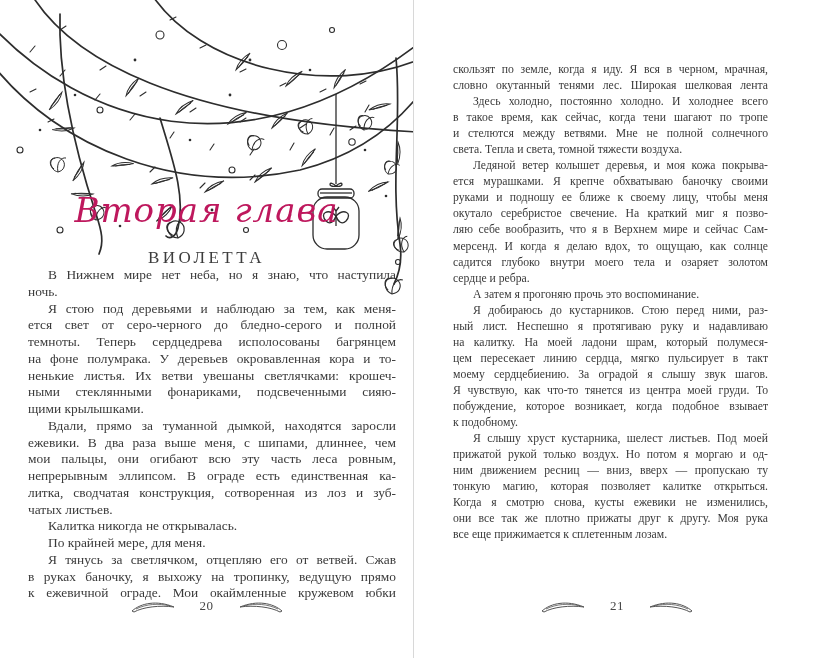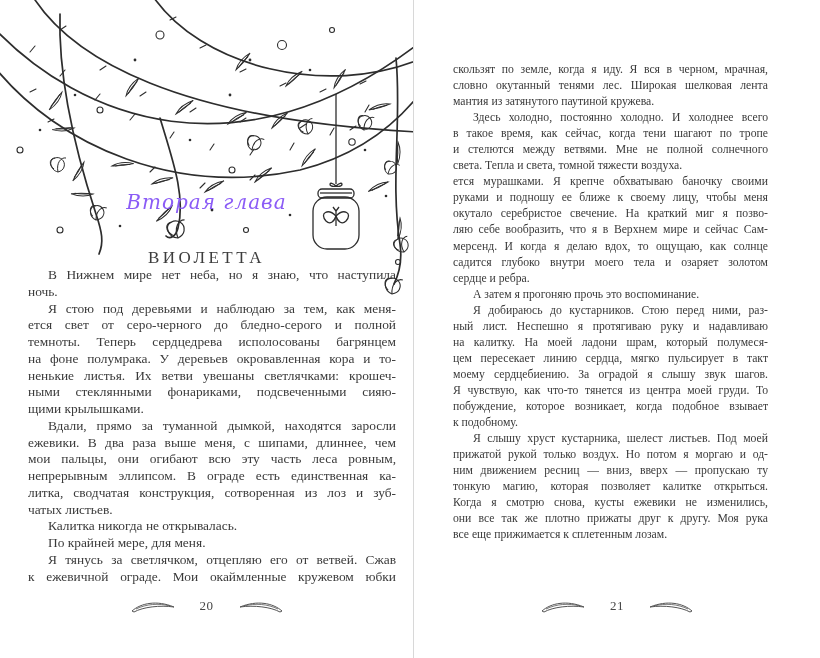--- a/index.html
+++ b/index.html
@@ -14,21 +14,21 @@
   }
   .page { position:absolute; top:0; height:658px; }
   .page-left  { left:0; width:413px; }
   .page-right { left:414px; width:406px; }
 
   .vignette { position:absolute; left:0; top:0; pointer-events:none; }
 
   .chapter-script {
     position:absolute; left:0; top:190px; width:413px; text-align:center;
     font-family:"DejaVu Serif","Liberation Serif",serif;
-    font-style:italic; font-size:20px; color:#8b5cf6; letter-spacing:1px;
+    font-style:italic; font-size:34px; color:#be185d; letter-spacing:1px;
   }
   .chapter-name {
     position:absolute; left:0; top:248px; width:413px; text-align:center;
     font-size:17px; letter-spacing:3.5px; color:#3d3d3d;
   }
 
   .page-text { position:absolute; }
   .page-left  .page-text { left:28px;  top:267px; width:368px; font-size:13.4px; line-height:16.75px; }
   .page-right .page-text { left:39px;  top:62px;  width:315px; font-size:11.7px; line-height:16.05px; }
 
@@ -183,20 +183,21 @@
           <div class="line last">чатых листьев.</div>
         </div>
         <div class="para">
           <div class="line indent last">Калитка никогда не открывалась.</div>
         </div>
         <div class="para">
           <div class="line indent last">По крайней мере, для меня.</div>
         </div>
         <div class="para">
           <div class="line indent">Я тянусь за светлячком, отцепляю его от ветвей. Сжав</div>
+          <div class="line">в руках баночку, я выхожу на тропинку, ведущую прямо</div>
           <div class="line">к ежевичной ограде. Мои окаймленные кружевом юбки</div>
         </div>
       </div>
 
     <div class="footer">
       <svg class="flourish" width="44" height="13" viewBox="0 0 44 13">
         <path d="M1 11 C10 3 26 0 43 7 C29 5 12 7 3 12 Z" fill="none" stroke="#555" stroke-width="1"></path>
         <path d="M5 9 C15 4 28 3 39 6" fill="none" stroke="#555" stroke-width="0.8"></path>
       </svg>
       <span class="page-num">20</span>
@@ -207,29 +208,29 @@
     </div>
   </div>
 
   <div class="gutter"></div>
 
   <div class="page page-right">
     <div class="page-text">
         <div class="para">
           <div class="line">скользят по земле, когда я иду. Я вся в черном, мрачная,</div>
           <div class="line">словно окутанный тенями лес. Широкая шелковая лента</div>
-          <div class="line last">мантия из затянутого паутиной кружева.</div>
         </div>
         <div class="para">
           <div class="line indent">Здесь холодно, постоянно холодно. И холоднее всего</div>
           <div class="line">в такое время, как сейчас, когда тени шагают по тропе</div>
           <div class="line">и стелются между ветвями. Мне не полной солнечного</div>
           <div class="line last">света. Тепла и света, томной тяжести воздуха.</div>
         </div>
         <div class="para">
+          <div class="line indent">Ледяной ветер колышет деревья, и моя кожа покрыва-</div>
           <div class="line">ется мурашками. Я крепче обхватываю баночку своими</div>
           <div class="line">руками и подношу ее ближе к своему лицу, чтобы меня</div>
           <div class="line">окутало серебристое свечение. На краткий миг я позво-</div>
           <div class="line">ляю себе вообразить, что я в Верхнем мире и сейчас Сам-</div>
           <div class="line">мерсенд. И когда я делаю вдох, то ощущаю, как солнце</div>
           <div class="line">садится глубоко внутри моего тела и озаряет золотом</div>
           <div class="line last">сердце и ребра.</div>
         </div>
         <div class="para">
           <div class="line indent last">А затем я прогоняю прочь это воспоминание.</div>

